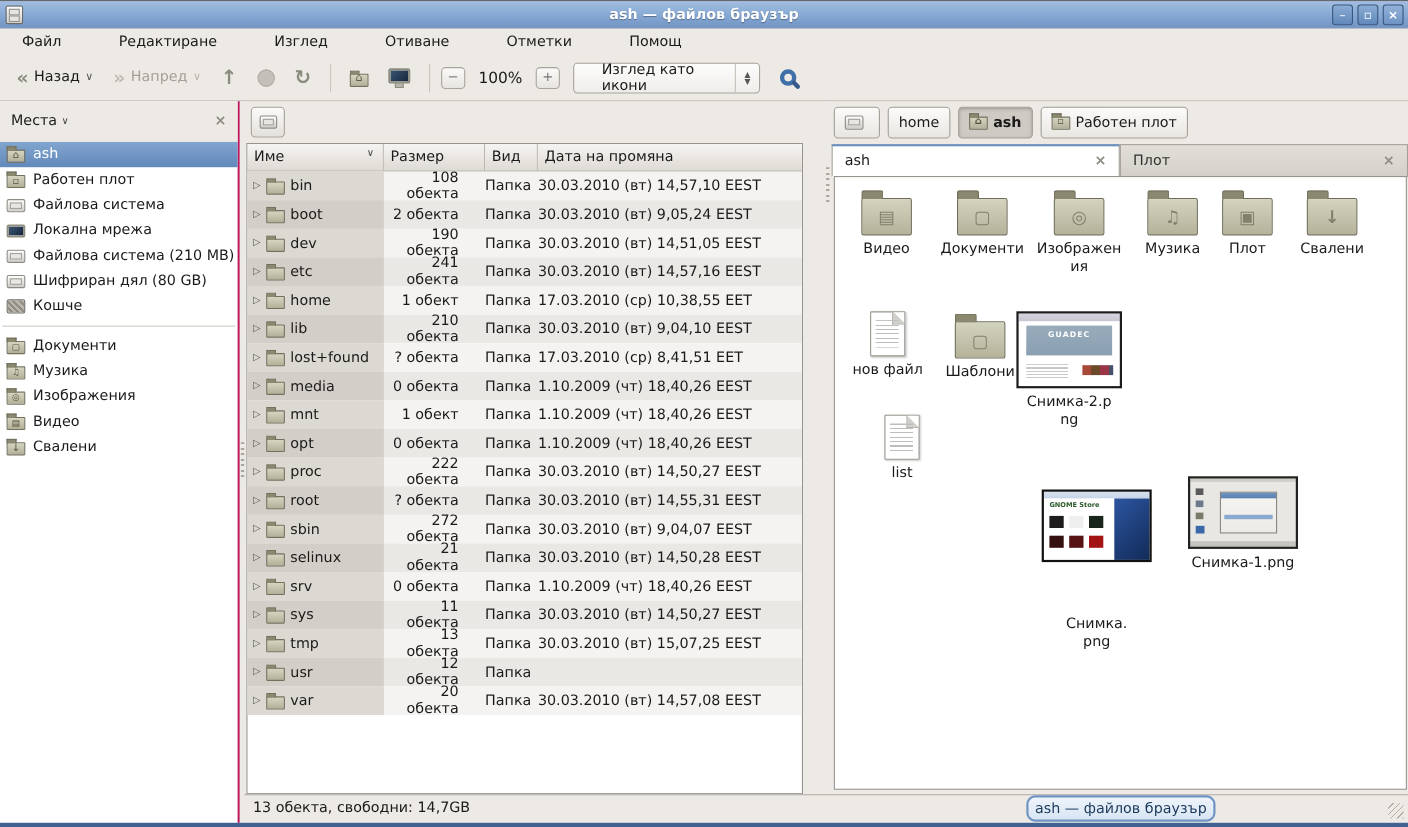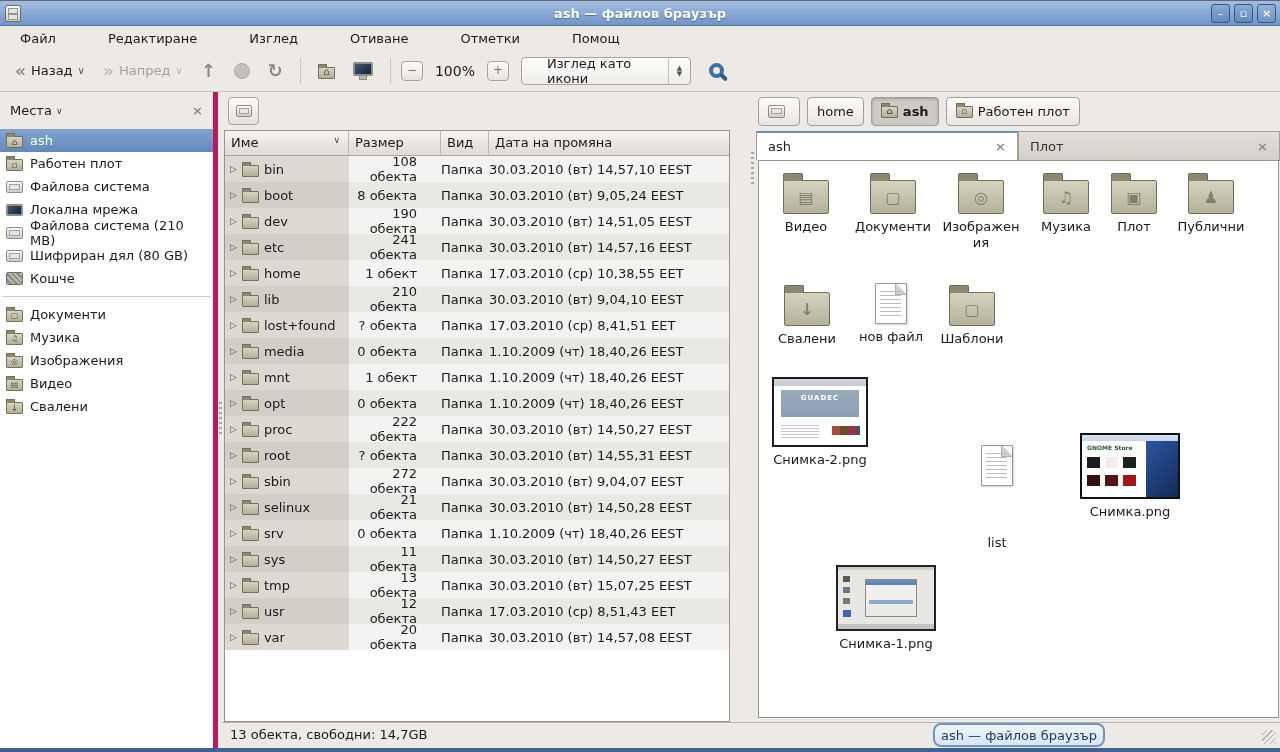--- a/index.html
+++ b/index.html
@@ -57,21 +57,21 @@
     background:linear-gradient(#fdfdfc,#efedea); display:flex; align-items:center; padding-left:9px; }
   .combo .val { flex:1;margin-left:16px; }
   .combo .spin { width:22px; align-self:stretch; border-left:1px solid #c4c0b9; display:flex; flex-direction:column;
     align-items:center; justify-content:center; color:#555; font-size:7px; line-height:6px; }
   .combo .spin::before { content:"▲"; } .combo .spin::after { content:"▼"; }
   .magnifier { width:15px; height:15px; border:4px solid #3f6fa8; border-radius:50%; position:relative; margin-left:14px; }
   .magnifier::after { content:""; position:absolute; width:9px; height:4px; background:#335a88; border-radius:2px;
     right:-8px; bottom:-5px; transform:rotate(45deg); }
 
   
-  .sidebar { position:absolute; left:0; top:92px; width:218px; height:656px; background:#fff; border-right:5px solid #be185d; }
+  .sidebar { position:absolute; left:0; top:92px; width:218px; height:656px; background:#fff; border-right:2px solid #be185d; }
   .side-head { height:37px; background:#EDEAE6; display:flex; align-items:center; padding:0 10px; }
   .side-head .chev { font-size:9px; margin-left:4px; color:#444; }
   .side-head .x { margin-left:auto; color:#8f8d86; font-weight:bold; font-size:13px; }
   .side-item { height:23px; display:flex; align-items:center; gap:7px; padding-left:6px; }
   .side-item.active { background:linear-gradient(#82a5d0,#6189ba); color:#fff; }
   .side-sep { height:1px; background:#cfcbc4; margin:6px 2px; }
   .s-ic { position:relative; width:17px; height:14px; flex:none; display:flex; align-items:center; justify-content:center; }
   .s-ic.home, .s-ic.desktop, .s-ic.fdocs, .s-ic.fmusic, .s-ic.fimages, .s-ic.fvideo, .s-ic.fdown
     { background:linear-gradient(#d5d5c0,#b3b098); border:1px solid #73715e; border-radius:1px; height:12px; margin-top:3px; }
   .s-ic.home::before, .s-ic.desktop::before, .s-ic.fdocs::before, .s-ic.fmusic::before, .s-ic.fimages::before,
@@ -406,21 +406,21 @@
           <div class="td-type">Папка</div>
           <div class="td-date">30.03.2010 (вт) 14,57,10 EEST</div>
         </div>
 
         <div class="tr">
           <div class="td-name">
             <span class="expander">▷</span>
             <span class="mini-folder"></span>
             <span>boot</span>
           </div>
-          <div class="td-size">8 обекта</div>
+          <div class="td-size">2 обекта</div>
           <div class="td-type">Папка</div>
           <div class="td-date">30.03.2010 (вт)  9,05,24 EEST</div>
         </div>
 
         <div class="tr">
           <div class="td-name">
             <span class="expander">▷</span>
             <span class="mini-folder"></span>
             <span>dev</span>
           </div>
@@ -584,21 +584,20 @@
         </div>
 
         <div class="tr">
           <div class="td-name">
             <span class="expander">▷</span>
             <span class="mini-folder"></span>
             <span>usr</span>
           </div>
           <div class="td-size">12 обекта</div>
           <div class="td-type">Папка</div>
-          <div class="td-date">17.03.2010 (ср)  8,51,43 EET</div>
         </div>
 
         <div class="tr">
           <div class="td-name">
             <span class="expander">▷</span>
             <span class="mini-folder"></span>
             <span>var</span>
           </div>
           <div class="td-size">20 обекта</div>
           <div class="td-type">Папка</div>
@@ -677,26 +676,20 @@
         <div class="label">Музика</div>
       </div>
 
       <div class="icon-item">
         <div class="gfx folder em-desktop">
           
         </div>
         <div class="label">Плот</div>
       </div>
 
-      <div class="icon-item">
-        <div class="gfx folder em-public">
-          
-        </div>
-        <div class="label">Публични</div>
-      </div>
 
       <div class="icon-item">
         <div class="gfx folder em-down">
           
         </div>
         <div class="label">Свалени</div>
       </div>
 
       <div class="icon-item">
         <div class="gfx file">

